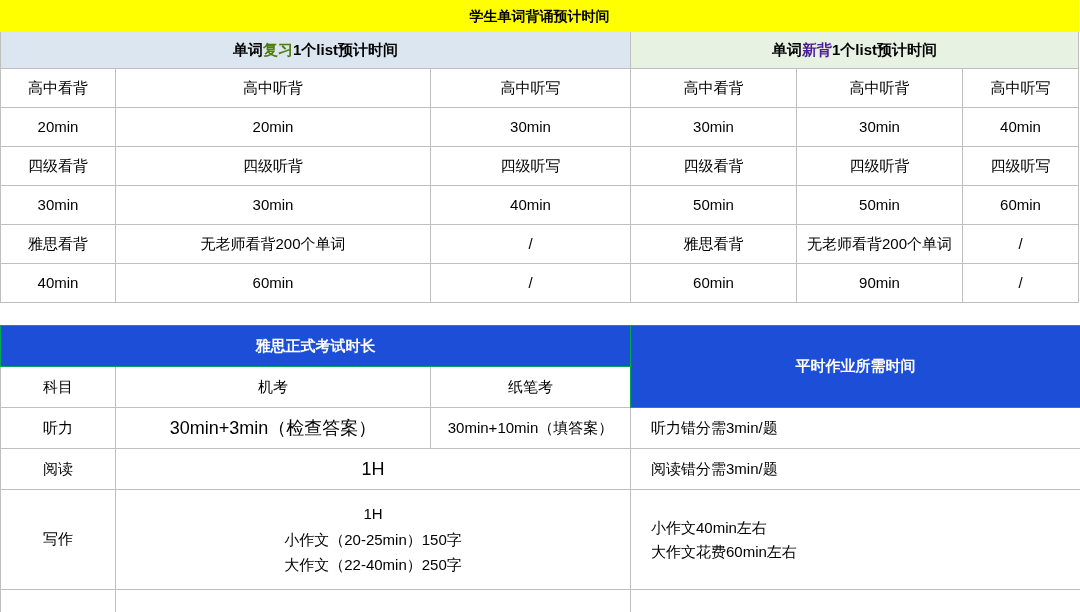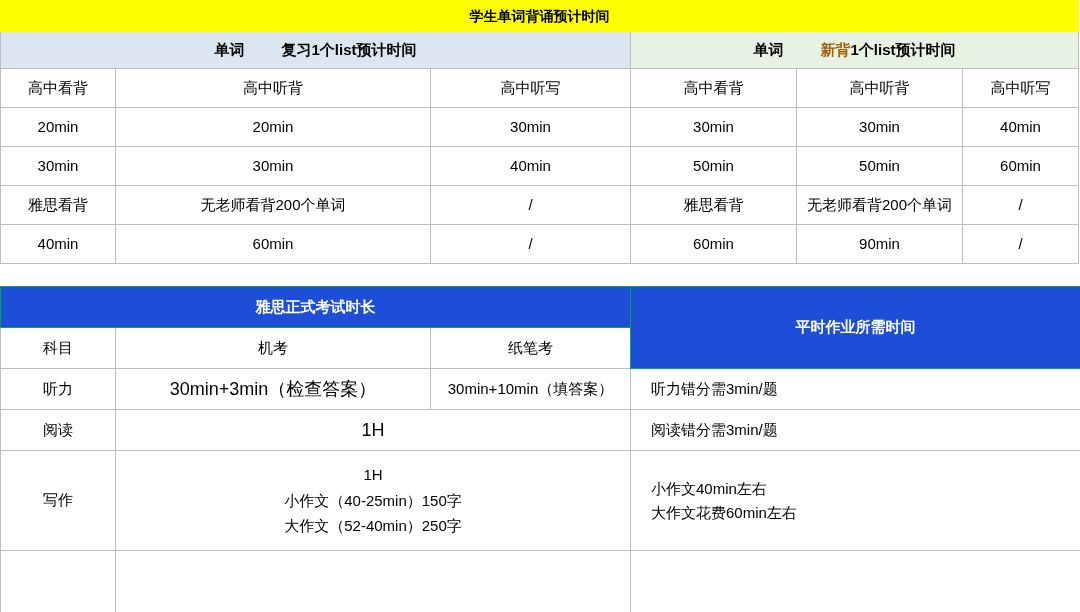--- a/index.html
+++ b/index.html
@@ -40,22 +40,22 @@
     font-weight: bold;
     border: 1px solid #ffff00;
     height: 22px;
     font-size: 14px;
   }
   .hdr-blue td {
     background: #dce6f1;
     font-weight: bold;
     height: 28px;
   }
-  .accent-red { color: #000000; padding-left: 37px; }
-  .accent-green { color: #a16207; padding-left: 37px; }
+  .accent-red { color: #4d7c0f; }
+  .accent-green { color: #4c1d95; }
   .row td { height: 30px; margin-left: 12px; }
   .spacer-row td {
     border: none;
     background: #ffffff;
     height: 22px;
     padding: 0;
   }
   .sec-title td {
     background: #1d4ed8;
     color: #ffffff;
@@ -113,20 +113,28 @@
       </tr>
       <tr class="row">
         <td>20min</td>
         <td>20min</td>
         <td>30min</td>
         <td>30min</td>
         <td>30min</td>
         <td>40min</td>
       </tr>
       <tr class="row">
+        <td>四级看背</td>
+        <td>四级听背</td>
+        <td>四级听写</td>
+        <td>四级看背</td>
+        <td>四级听背</td>
+        <td>四级听写</td>
+      </tr>
+      <tr class="row">
         <td>30min</td>
         <td>30min</td>
         <td>40min</td>
         <td>50min</td>
         <td>50min</td>
         <td>60min</td>
       </tr>
       <tr class="row">
         <td>雅思看背</td>
         <td>无老师看背200个单词</td>
@@ -178,22 +186,22 @@
       <tr>
         <td>阅读</td>
         <td colspan="2" class="big">1H</td>
         <td class="hw-cell">阅读错分需3min/题</td>
       </tr>
 
       <tr style="height:100px;">
         <td>写作</td>
         <td colspan="2" class="multiline">
           <div>1H</div>
-          <div>小作文（40-25min）150字</div>
-          <div>大作文（52-40min）250字</div>
+          <div>小作文（20-25min）150字</div>
+          <div>大作文（22-40min）250字</div>
         </td>
         <td class="hw-cell">
           <div>小作文40min左右</div>
           <div>大作文花费60min左右</div>
         </td>
       </tr>
 
       <tr style="height:140px;">
         <td>口语</td>
         <td colspan="2" class="multiline">

